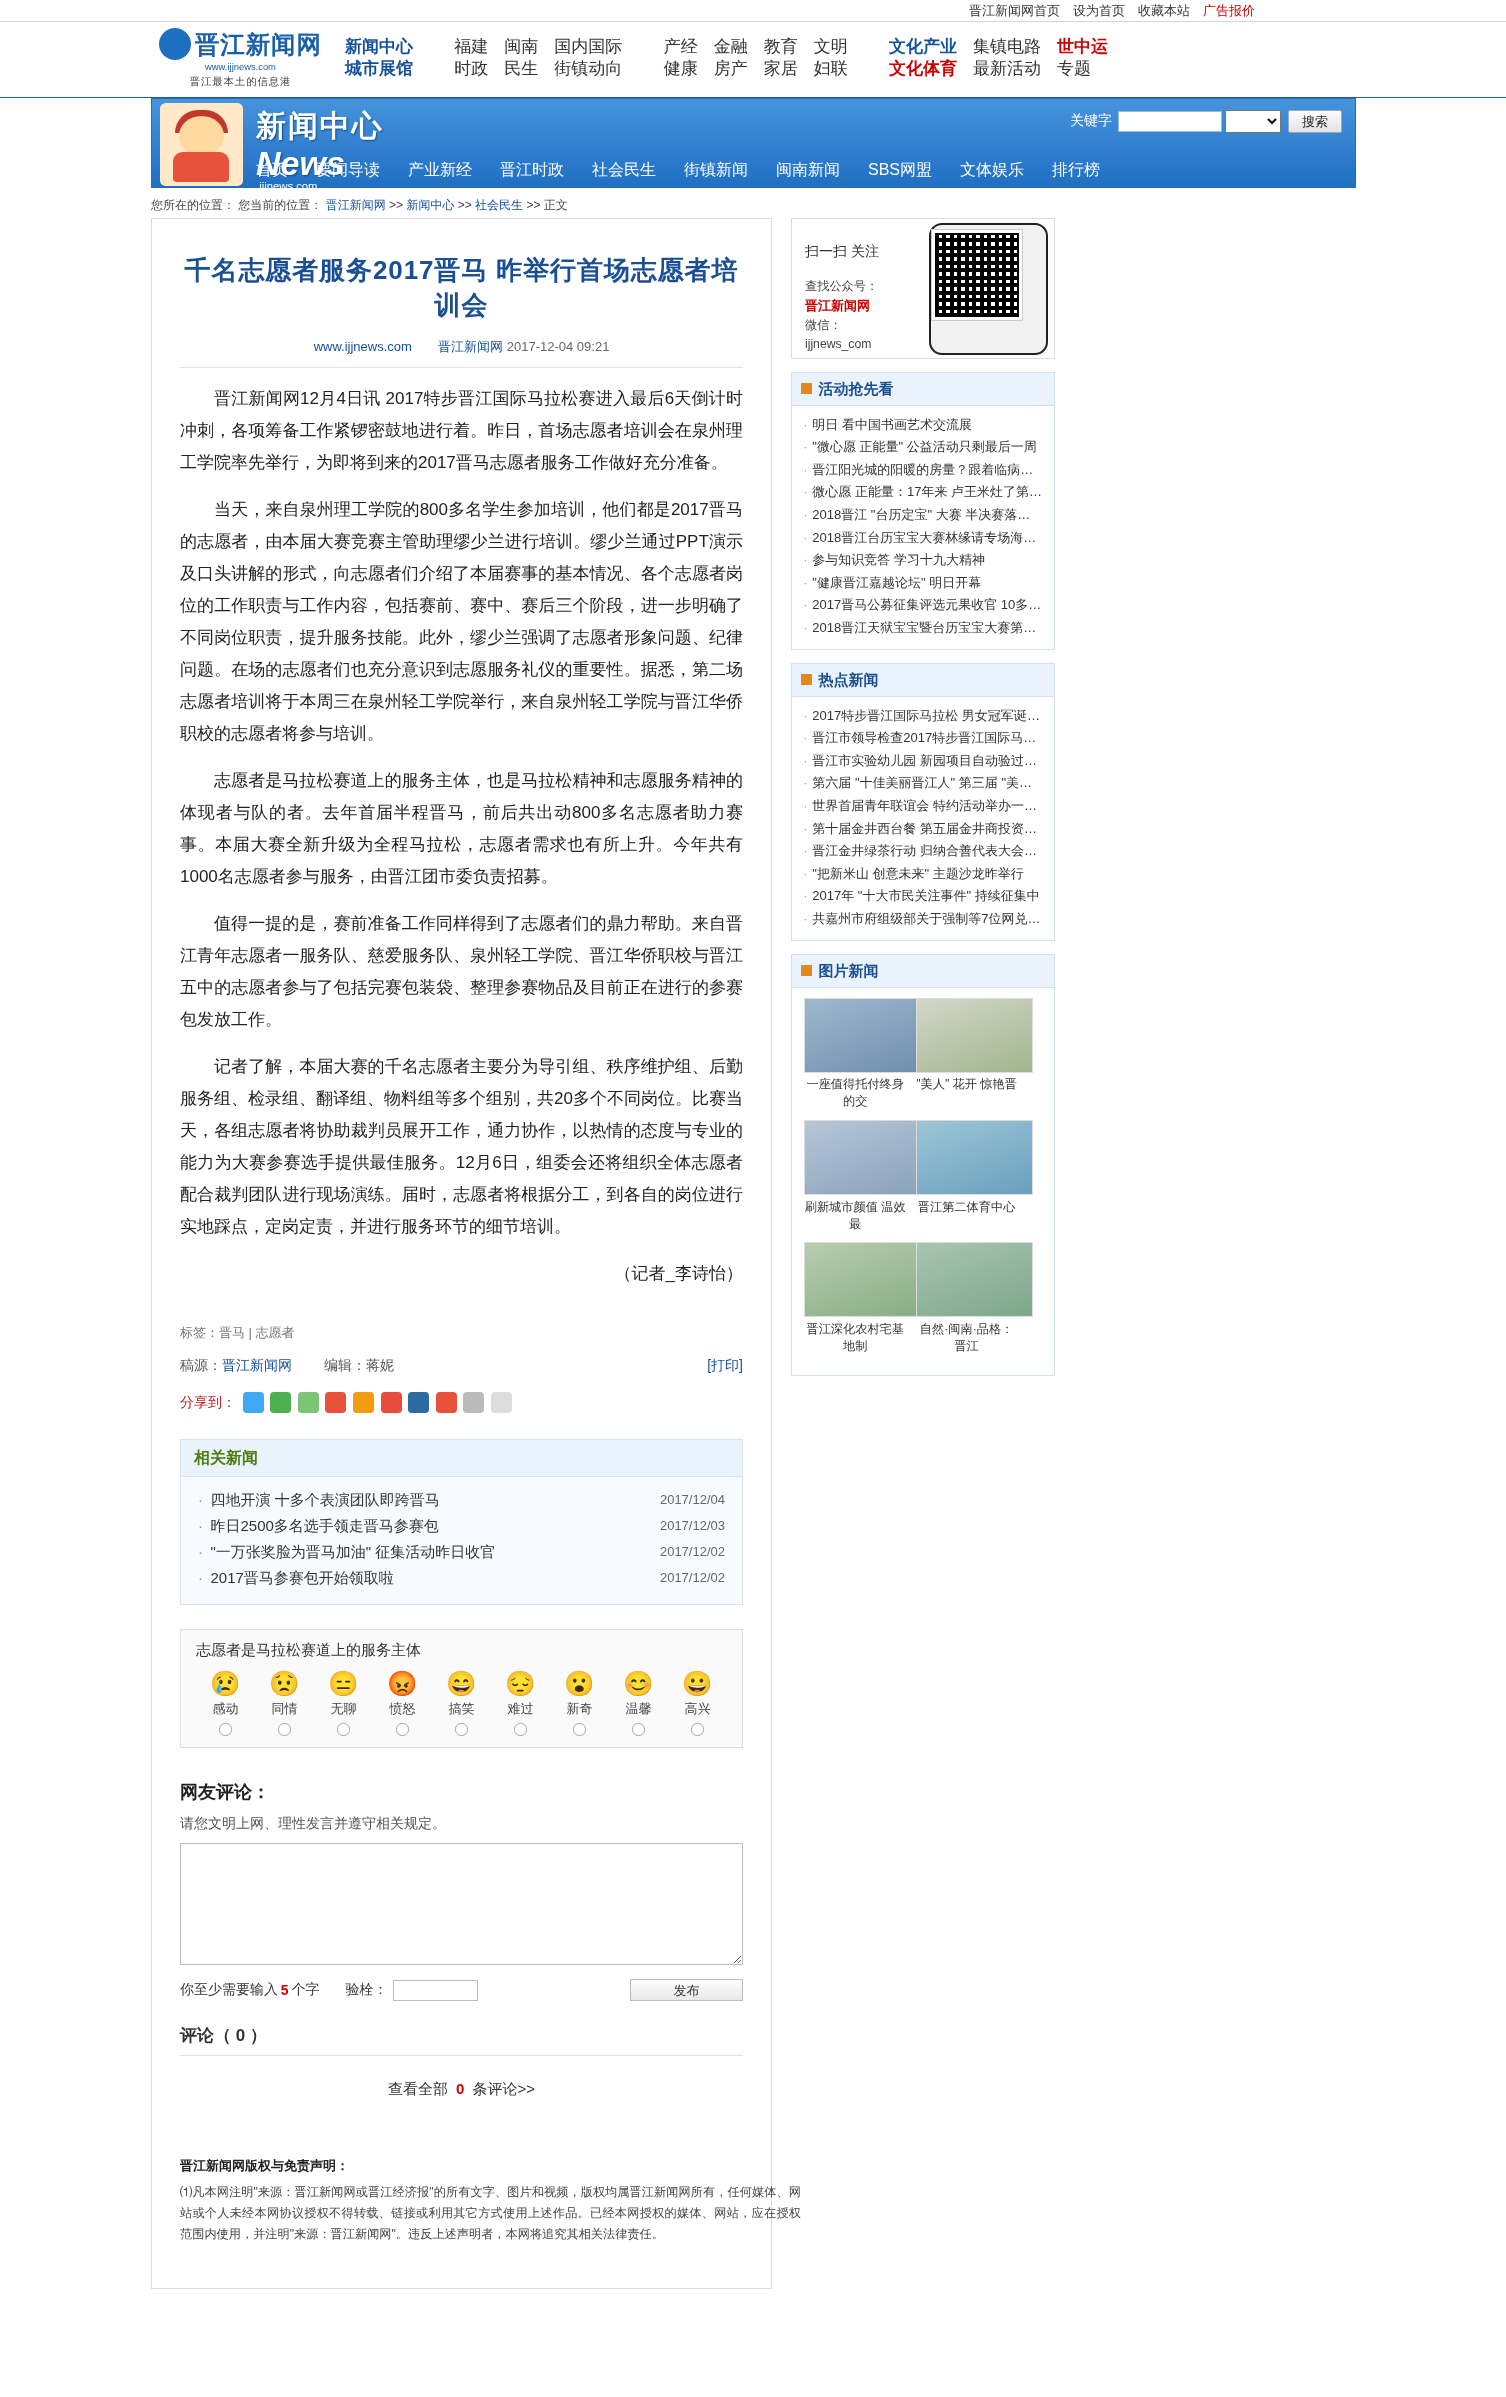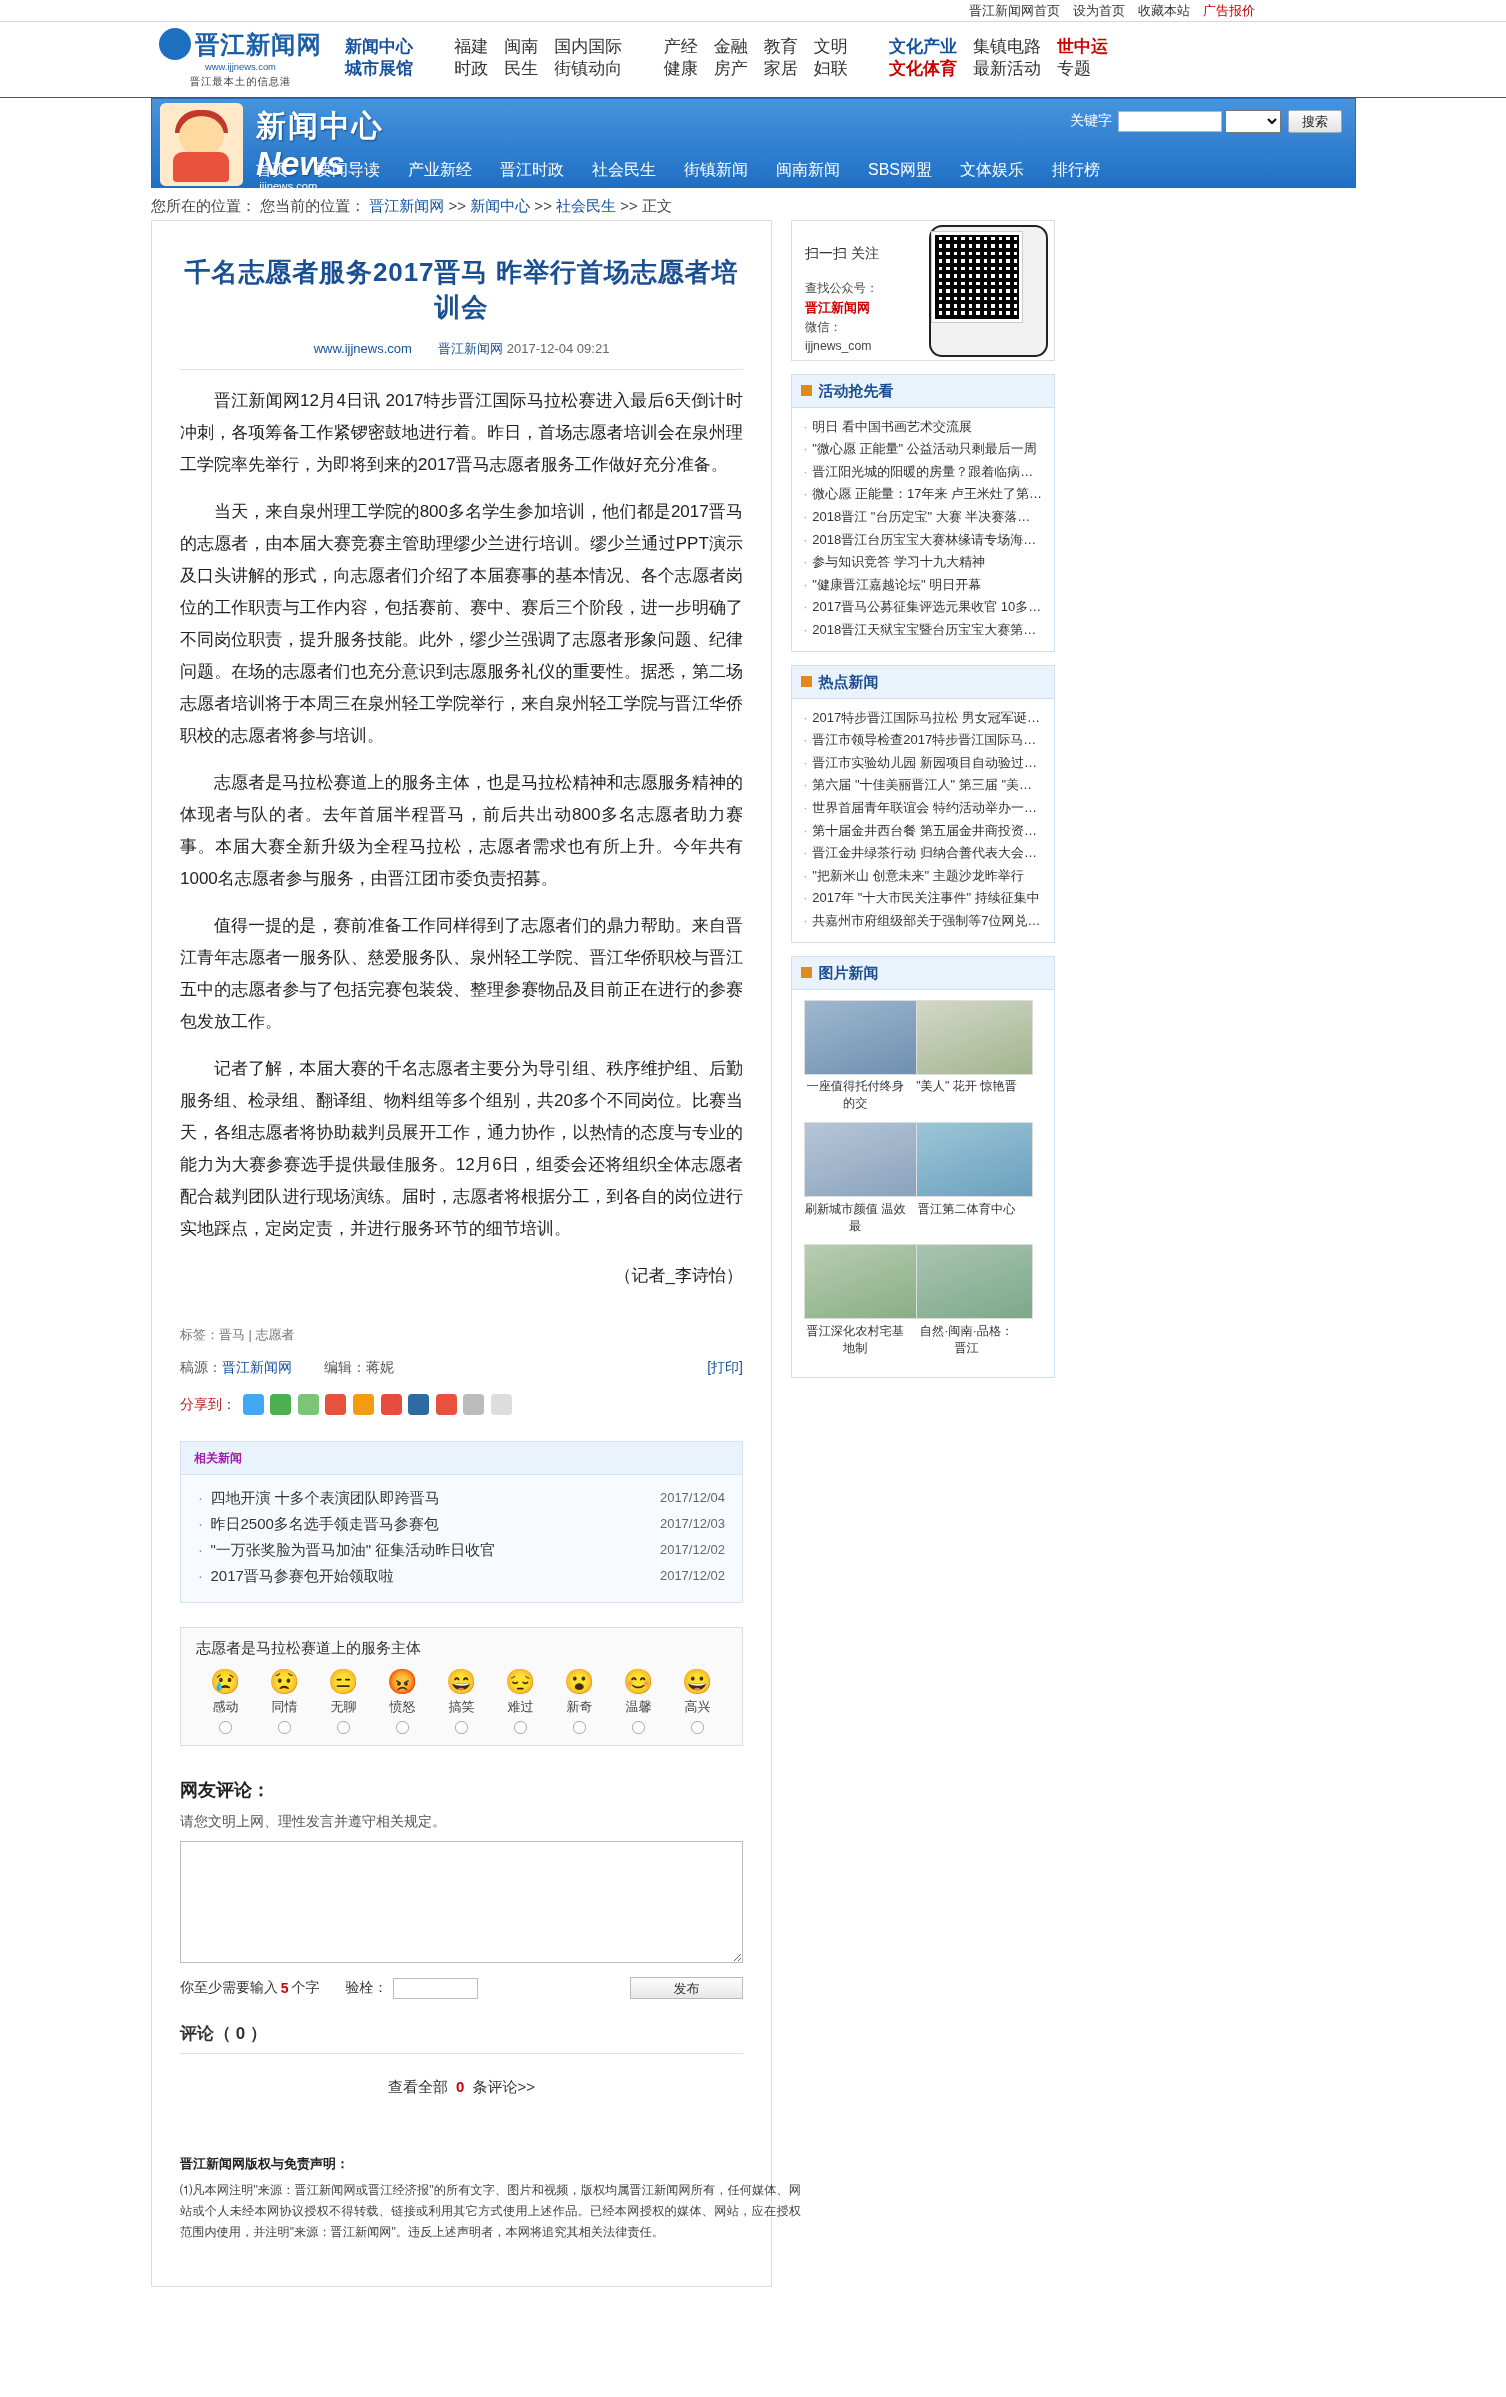--- a/index.html
+++ b/index.html
@@ -77,21 +77,21 @@
   .searchbox .btn {
     margin-left:7.5px; height:22.6px; line-height:21px; padding:0 13px; font-size:13px;
     border:0.9px solid #9ab; background:linear-gradient(#fdfdfd,#e3e3e3); color:#222; border-radius:1.9px;
   }
   .subnav {
     position:absolute; left:104px; bottom:5.6px; display:flex; color:#fff; font-size:16px;
   }
   .subnav a { color:#fff; margin-right:28px; }
 
   
-  .crumb { width:1205px; margin:9.4px auto 3.8px auto; font-size:15px; color:#444; }
+  .crumb { width:1205px; margin:9.4px auto 3.8px auto; font-size:12px; color:#444; }
   .crumb a { color:#15509c; }
 
   
   .wrap { width:1205px; margin:0 auto; display:flex; align-items:flex-start; }
   .left { width:621px; border:0.9px solid #dcdcdc; background:#fff; padding:21px 28px 38px 28px;}
   .right { width:264px; margin-left:19px; }
 
   h1.title { font-size:26px; color:#1a4f93; text-align:center; margin:13px 0 15px 0; font-weight:bold; letter-spacing:0.9px;}
   .byline { text-align:center; font-size:13px; color:#666; padding-bottom:11.3px; border-bottom:0.9px solid #e2e2e2;}
   .byline .site { color:#15509c; margin-right:22.6px;}
@@ -103,21 +103,21 @@
   .tags { margin-top:34px; font-size:13px; color:#777; }
   .srcline { margin-top:15px; font-size:14px; color:#555; display:flex; align-items:center;}
   .srcline .seg { margin-right:32px; }
   .srcline .seg b { font-weight:normal; color:#15509c;}
   .srcline .print { margin-left:auto; color:#15509c; }
 
   .sharebar { margin-top:17px; display:flex; align-items:center; font-size:14px; color:#b91c1c;}
   .sharebar .ico { width:21px; height:21px; border-radius:3.8px; margin-left:6.6px; display:inline-block; }
 
   .relbox { margin-top:26px; border:0.9px solid #d6e3f0; background:#f7fbff;}
-  .relbox .hd { background:#eaf3fb; border-bottom:0.9px solid #d6e3f0; padding:7.5px 13px; font-size:12px; font-weight:bold; color:#a21caf;}
+  .relbox .hd { background:#eaf3fb; border-bottom:0.9px solid #d6e3f0; padding:7.5px 13px; font-size:16px; font-weight:bold; color:#4d7c0f;}
   .relbox ul { list-style:none; margin:0; padding:9.4px 17px 13px 17px;}
   .relbox li { display:flex; font-size:15px; line-height:26px; color:#333;}
   .relbox li .dot { color:#88a; margin-right:7.5px;}
   .relbox li .dt { margin-left:auto; color:#666; font-size:13px;}
 
   .moodbox { margin-top:24.5px; border:0.9px solid #ddd; background:#fafafa; padding:11.3px 15px;}
   .moodbox .q { font-size:15px; color:#333; margin-bottom:9.4px;}
   .moods { display:flex; justify-content:space-between; }
   .mood { text-align:center; width:62px; }
   .mood .em { font-size:24.5px; line-height:28px;}

